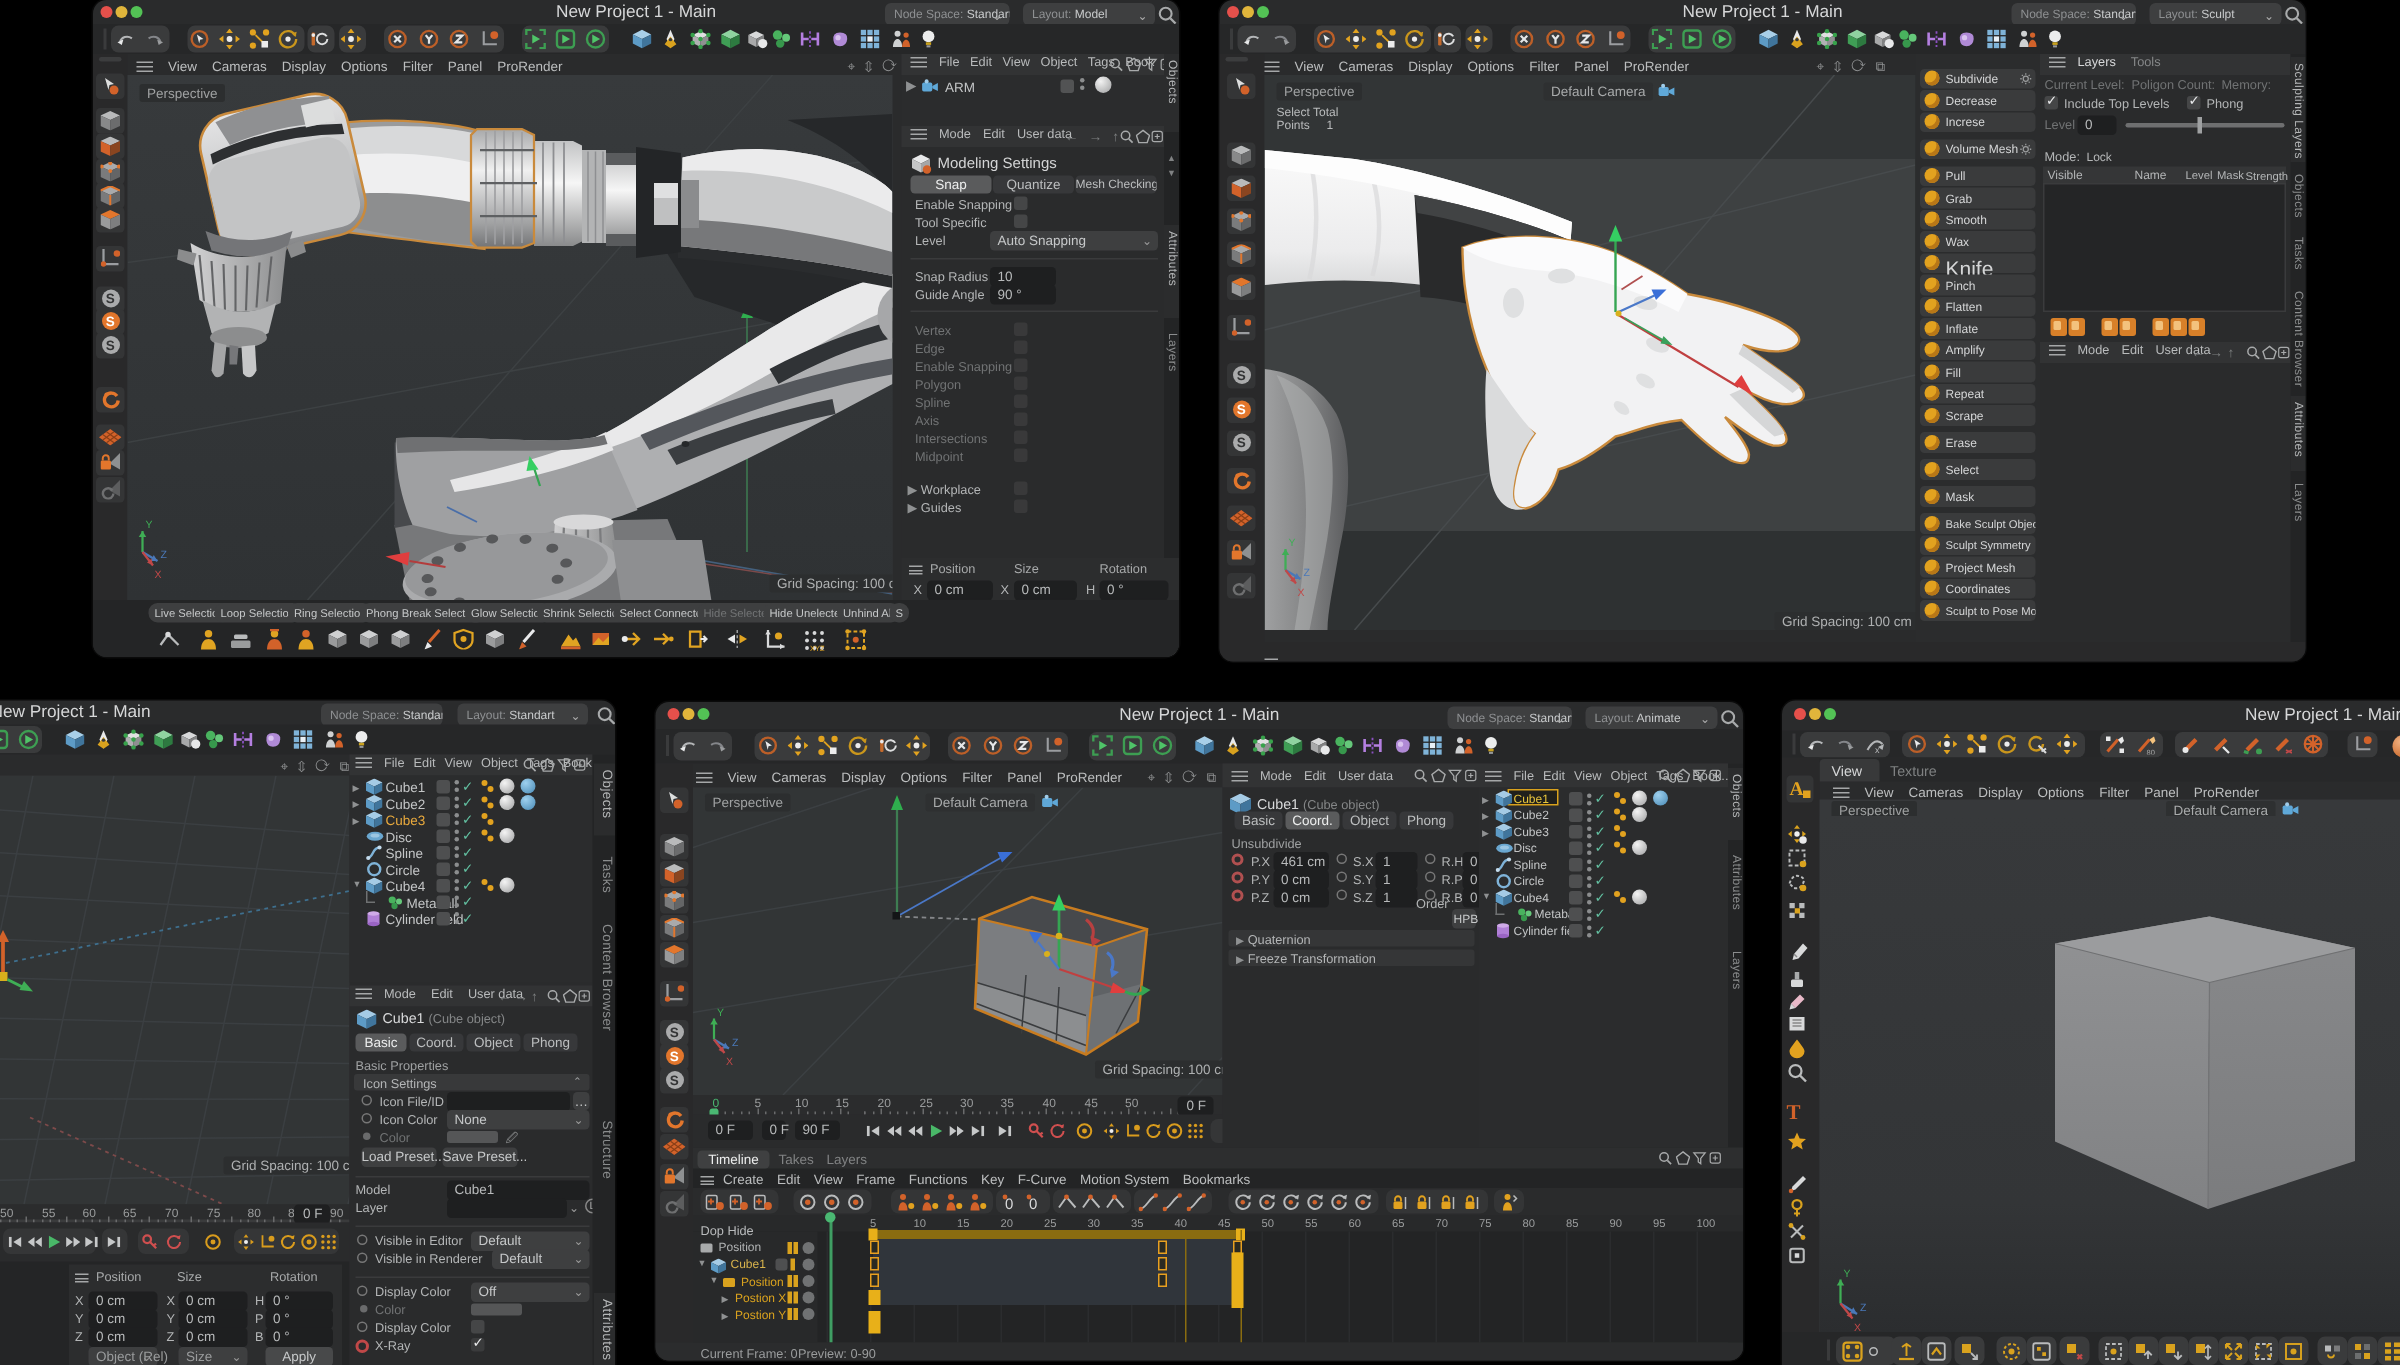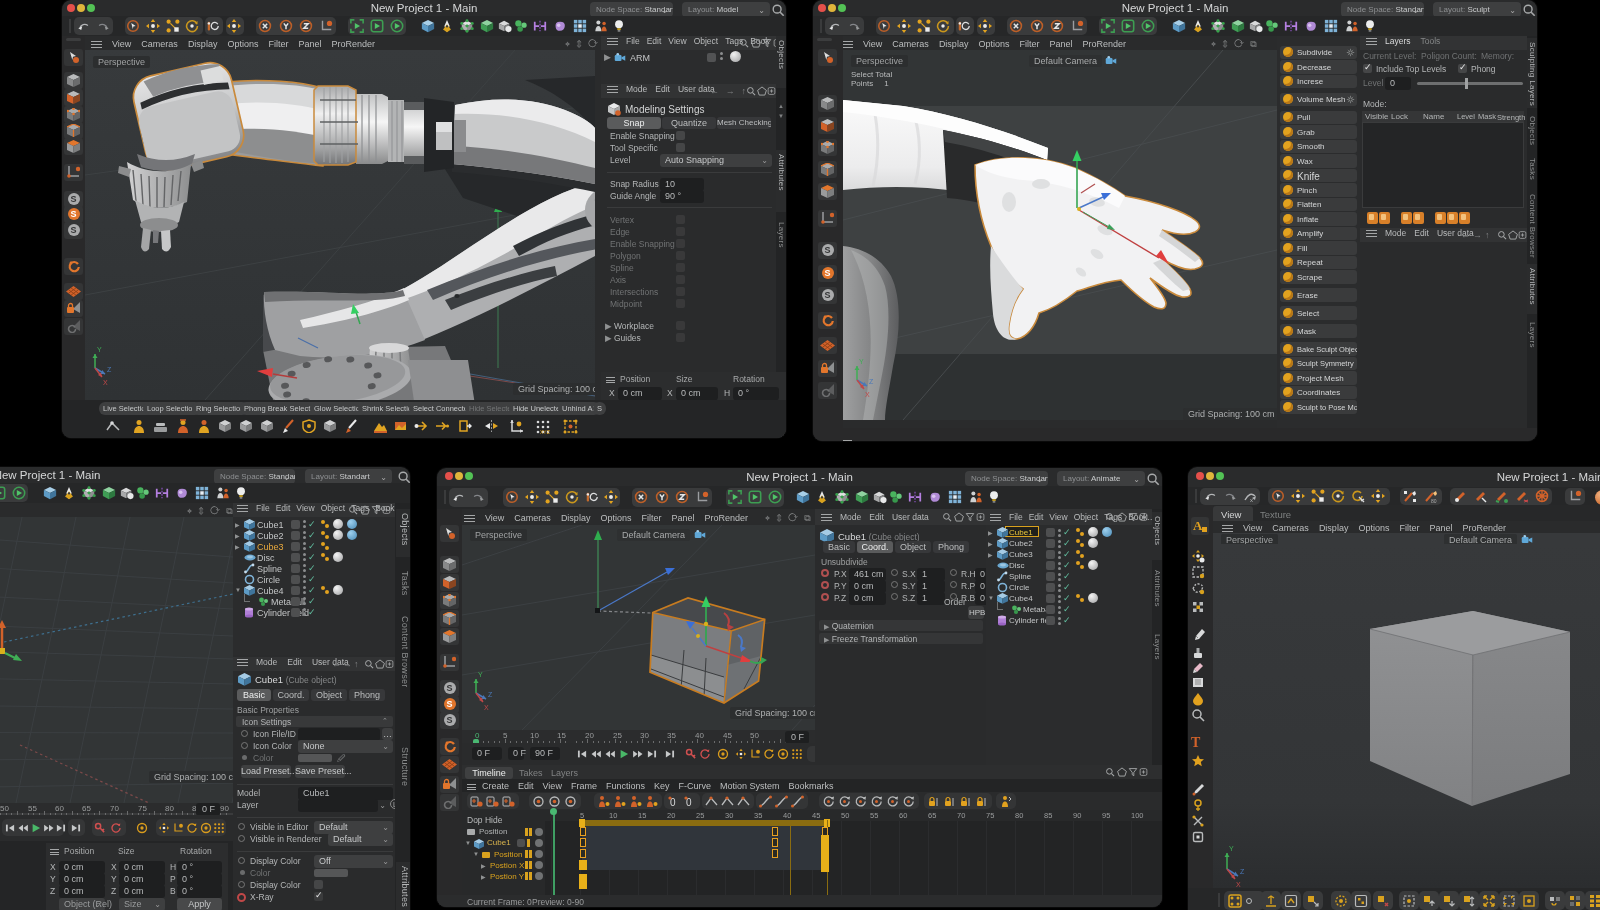--- a/index.html
+++ b/index.html
@@ -1162,21 +1162,21 @@
 <div class="a" style="left:470px;top:126.7px;width:10px;height:10px;border-radius:50%;background:#e2a21f;box-shadow:inset -2px -2px 0 #b87717"></div>
 <div class="a" style="left:484px;top:127.7px;font-size:8px;color:#d5d6d7;white-space:nowrap;overflow:hidden;width:60px">Grab</div>
 <div class="a" style="left:467px;top:139.7px;width:77px;height:13.4px;background:#3a3b3c;border-radius:3px"></div>
 <div class="a" style="left:470px;top:141.2px;width:10px;height:10px;border-radius:50%;background:#e2a21f;box-shadow:inset -2px -2px 0 #b87717"></div>
 <div class="a" style="left:484px;top:142.2px;font-size:8px;color:#d5d6d7;white-space:nowrap;overflow:hidden;width:60px">Smooth</div>
 <div class="a" style="left:467px;top:154.2px;width:77px;height:13.4px;background:#3a3b3c;border-radius:3px"></div>
 <div class="a" style="left:470px;top:155.7px;width:10px;height:10px;border-radius:50%;background:#e2a21f;box-shadow:inset -2px -2px 0 #b87717"></div>
 <div class="a" style="left:484px;top:156.7px;font-size:8px;color:#d5d6d7;white-space:nowrap;overflow:hidden;width:60px">Wax</div>
 <div class="a" style="left:467px;top:168.7px;width:77px;height:13.4px;background:#3a3b3c;border-radius:3px"></div>
 <div class="a" style="left:470px;top:170.2px;width:10px;height:10px;border-radius:50%;background:#e2a21f;box-shadow:inset -2px -2px 0 #b87717"></div>
-<div class="a" style="left:484px;top:171.2px;font-size:10px;color:#d5d6d7;white-space:nowrap;overflow:hidden;width:60px">Knife</div>
+<div class="a" style="left:484px;top:171.2px;font-size:14px;color:#d5d6d7;white-space:nowrap;overflow:hidden;width:60px">Knife</div>
 <div class="a" style="left:467px;top:183.3px;width:77px;height:13.4px;background:#3a3b3c;border-radius:3px"></div>
 <div class="a" style="left:470px;top:184.8px;width:10px;height:10px;border-radius:50%;background:#e2a21f;box-shadow:inset -2px -2px 0 #b87717"></div>
 <div class="a" style="left:484px;top:185.8px;font-size:8px;color:#d5d6d7;white-space:nowrap;overflow:hidden;width:60px">Pinch</div>
 <div class="a" style="left:467px;top:197.7px;width:77px;height:13.4px;background:#3a3b3c;border-radius:3px"></div>
 <div class="a" style="left:470px;top:199.2px;width:10px;height:10px;border-radius:50%;background:#e2a21f;box-shadow:inset -2px -2px 0 #b87717"></div>
 <div class="a" style="left:484px;top:200.2px;font-size:8px;color:#d5d6d7;white-space:nowrap;overflow:hidden;width:60px">Flatten</div>
 <div class="a" style="left:467px;top:212.2px;width:77px;height:13.4px;background:#3a3b3c;border-radius:3px"></div>
 <div class="a" style="left:470px;top:213.7px;width:10px;height:10px;border-radius:50%;background:#e2a21f;box-shadow:inset -2px -2px 0 #b87717"></div>
 <div class="a" style="left:484px;top:214.7px;font-size:8px;color:#d5d6d7;white-space:nowrap;overflow:hidden;width:60px">Inflate</div>
 <div class="a" style="left:467px;top:226.7px;width:77px;height:13.4px;background:#3a3b3c;border-radius:3px"></div>
@@ -1224,21 +1224,21 @@
     <div class="lab" style="left:563px;top:64px">Include Top Levels</div>
  <div class="cb c" style="left:645px;top:64px"></div>
     <div class="lab" style="left:658px;top:64px">Phong</div>
  <div class="lab g" style="left:550px;top:78px">Level</div>
  <div class="inp" style="left:572px;top:77px;width:26px">0</div>
  <div class="a" style="left:604px;top:82px;width:106px;height:3px;background:#6e6f70;border-radius:2px"></div>
  <div class="a" style="left:652px;top:78px;width:2.5px;height:11px;background:#9fa1a2"></div>
  <div class="lab" style="left:550px;top:99px">Mode:</div>
  <div class="a" style="left:549px;top:111px;width:162px;height:11px;background:#353637"></div>
  <div class="lab" style="left:552px;top:112px;font-size:8px">Visible</div>
-    <div class="lab" style="left:578px;top:112px;font-size:8px">Lock</div>
+    <div class="lab" style="left:578px;top:100px;font-size:8px">Lock</div>
     <div class="lab" style="left:610px;top:112px;font-size:8px">Name</div>
     <div class="lab" style="left:644px;top:112px;font-size:7.5px">Level</div>
     <div class="lab" style="left:665px;top:112px;font-size:7.5px">Mask</div>
     <div class="lab" style="left:684px;top:113px;font-size:7.5px">Strength</div>
  <div class="a" style="left:549px;top:122px;width:162px;height:86px;background:#242526;border:1px solid #3a3b3c"></div>
 <div class="a" style="left:554px;top:212px;width:11px;height:12px;background:#d88029;border-radius:2px"></div>
 <div class="a" style="left:556px;top:214px;width:5px;height:6px;background:#f3c27d;border-radius:1px"></div>
 <div class="a" style="left:566px;top:212px;width:11px;height:12px;background:#d88029;border-radius:2px"></div>
 <div class="a" style="left:568px;top:214px;width:5px;height:6px;background:#f3c27d;border-radius:1px"></div>
 <div class="a" style="left:588px;top:212px;width:11px;height:12px;background:#d88029;border-radius:2px"></div>

